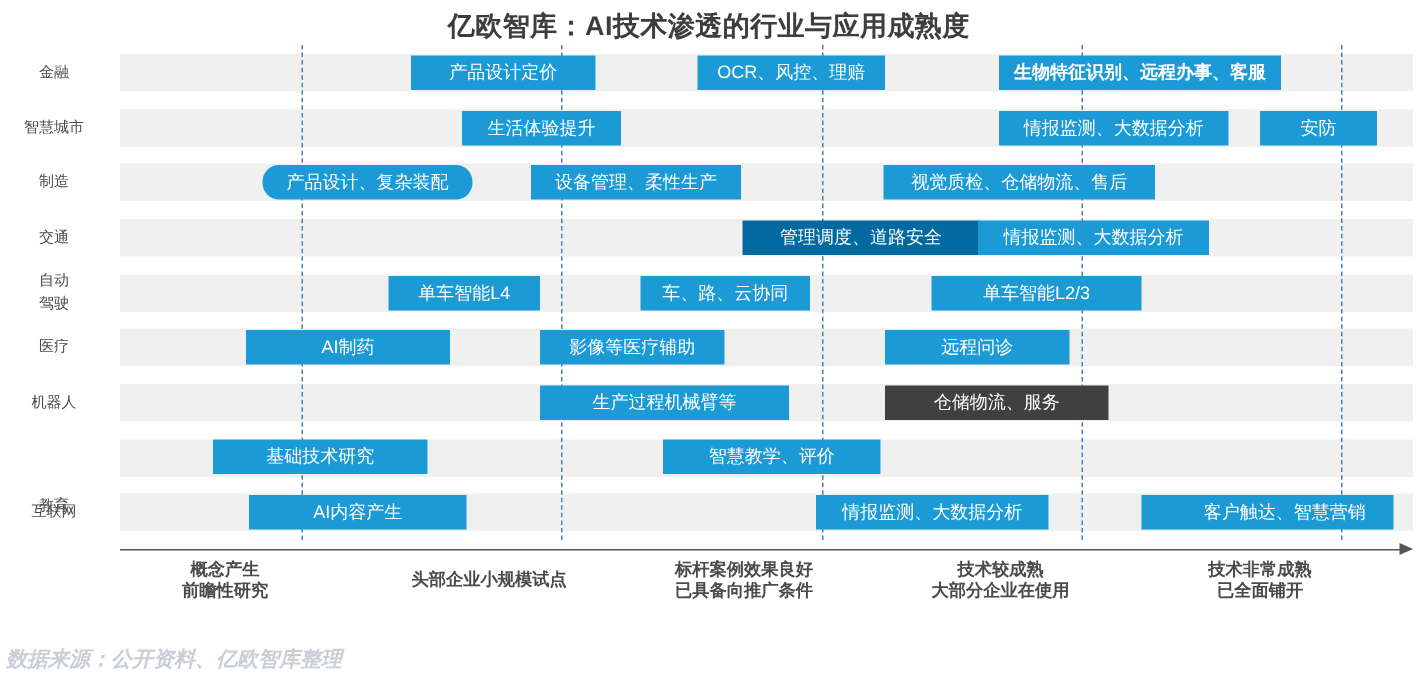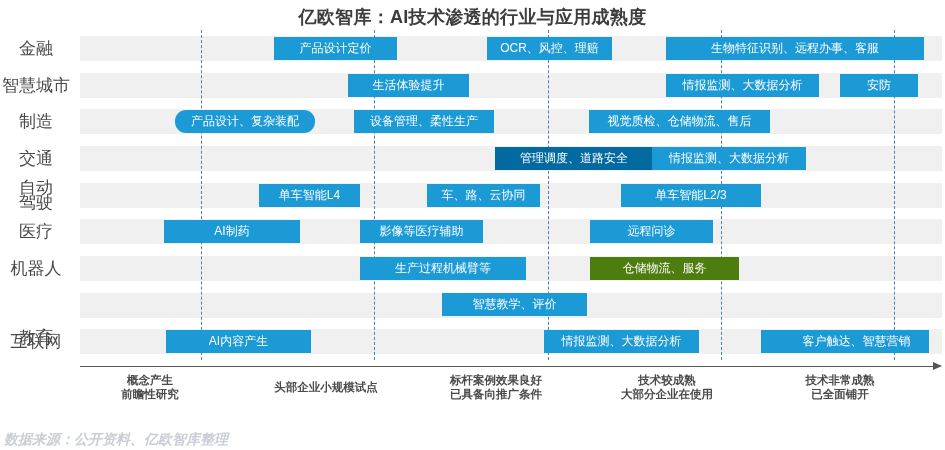--- a/index.html
+++ b/index.html
@@ -72,21 +72,21 @@
     border-bottom: 4.5px solid transparent;
     border-left: 9px solid #555555;
   }
 
   
   .row-label {
     position: absolute;
     left: 0;
     width: 72px;
     text-align: center;
-    font-size: 17px;
+    font-size: 10px;
     color: #4a4a4a;
     line-height: 15px;
   }
 
   
   .bar {
     position: absolute;
     background: #1c9ad6;
     color: #ffffff;
     font-size: 12px;
@@ -133,38 +133,39 @@
     <div class="stripe" style="top: 189.167px; height: 25px;"></div>
     <div class="stripe" style="top: 225.833px; height: 25px;"></div>
     <div class="stripe" style="top: 262.5px; height: 25px;"></div>
     <div class="stripe" style="top: 299.167px; height: 25px;"></div>
     <div class="divider" style="left: 121px;"></div>
     <div class="divider" style="left: 294px;"></div>
     <div class="divider" style="left: 468px;"></div>
     <div class="divider" style="left: 641px;"></div>
     <div class="divider" style="left: 814px;"></div>
     <div class="bar" style="left: 194px; width: 123px; top: 7px; background: rgb(28, 154, 214);">产品设计定价</div>
-    <div class="bar" style="left: 407px; width: 125px; top: 7px; background: rgb(28, 154, 214);">OCR、风控、理赔</div>
-    <div class="bar" style="left: 586px; width: 258px; top: 7px; background: rgb(28, 154, 214);">生物特征识别、远程办事、客服</div>
-    <div class="bar" style="left: 228px; width: 121px; top: 44px; background: rgb(28, 154, 214); margin-left: 40px;">生活体验提升</div>
+    <div class="bar" style="left: 385px; width: 125px; top: 7px; background: rgb(28, 154, 214);">OCR、风控、理赔</div>
+    <div class="bar" style="left: 586px; width: 188px; top: 7px; background: rgb(28, 154, 214); font-weight: bold;">生物特征识别、远程办事、客服</div>
+    <div class="bar" style="left: 228px; width: 106px; top: 44px; background: rgb(28, 154, 214);">生活体验提升</div>
     <div class="bar" style="left: 586px; width: 153px; top: 44px; background: rgb(28, 154, 214);">情报监测、大数据分析</div>
     <div class="bar" style="left: 760px; width: 78px; top: 44px; background: rgb(28, 154, 214);">安防</div>
     <div class="bar" style="left: 95px; width: 140px; top: 80px; background: rgb(28, 154, 214); border-radius: 11px;">产品设计、复杂装配</div>
     <div class="bar" style="left: 274px; width: 140px; top: 80px; background: rgb(28, 154, 214);">设备管理、柔性生产</div>
     <div class="bar" style="left: 509px; width: 181px; top: 80px; background: rgb(28, 154, 214);">视觉质检、仓储物流、售后</div>
     <div class="bar" style="left: 415px; width: 158px; top: 117px; background: #0369a1;">管理调度、道路安全</div>
     <div class="bar" style="left: 572px; width: 154px; top: 117px; background: rgb(28, 154, 214);">情报监测、大数据分析</div>
     <div class="bar" style="left: 179px; width: 101px; top: 154px; background: rgb(28, 154, 214);">单车智能L4</div>
     <div class="bar" style="left: 347px; width: 113px; top: 154px; background: rgb(28, 154, 214);">车、路、云协同</div>
     <div class="bar" style="left: 541px; width: 140px; top: 154px; background: rgb(28, 154, 214);">单车智能L2/3</div>
     <div class="bar" style="left: 84px; width: 136px; top: 190px; background: rgb(28, 154, 214);">AI制药</div>
     <div class="bar" style="left: 280px; width: 123px; top: 190px; background: rgb(28, 154, 214);">影像等医疗辅助</div>
     <div class="bar" style="left: 510px; width: 123px; top: 190px; background: rgb(28, 154, 214);">远程问诊</div>
     <div class="bar" style="left: 280px; width: 166px; top: 227px; background: rgb(28, 154, 214);">生产过程机械臂等</div>
-    <div class="bar" style="left: 510px; width: 149px; top: 227px; background: #4d7c0f;">仓储物流、服务</div>
+    <div class="bar" style="left: 510px; width: 149px; top: 227px; background: #404040;">仓储物流、服务</div>
+    <div class="bar" style="left: 62px; width: 143px; top: 263px; background: rgb(28, 154, 214);">基础技术研究</div>
     <div class="bar" style="left: 362px; width: 145px; top: 263px; background: rgb(28, 154, 214);">智慧教学、评价</div>
     <div class="bar" style="left: 86px; width: 145px; top: 300px; background: rgb(28, 154, 214);">AI内容产生</div>
     <div class="bar" style="left: 464px; width: 155px; top: 300px; background: rgb(28, 154, 214);">情报监测、大数据分析</div>
     <div class="bar" style="left: 681px; width: 168px; top: 300px; background: rgb(28, 154, 214); padding-left: 23px;">客户触达、智慧营销</div>
   </div>
 
 <div id="axis-line"></div>
 <div id="axis-arrow"></div>
 
 <div id="row-labels">

